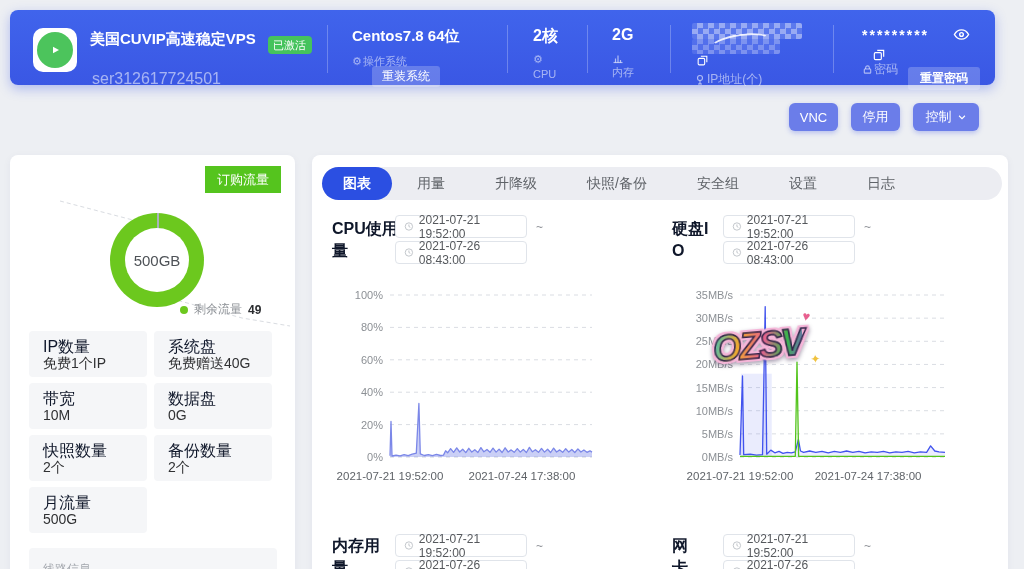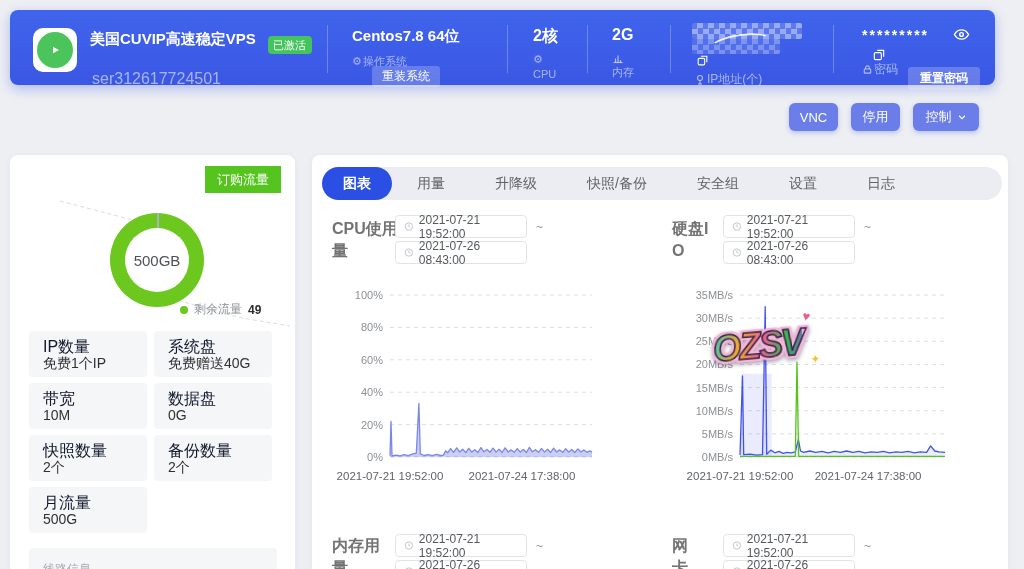--- a/index.html
+++ b/index.html
@@ -53,21 +53,21 @@
   .stat{position:absolute;width:118px;height:46px;background:#f5f6f8;border-radius:4px;padding:0;}
   .stat .lab{position:absolute;left:14px;top:6px;font-size:16px;color:#0f172a;}
   .stat .val{position:absolute;left:14px;top:24px;font-size:14px;color:#303133;}
   .stat-wide{position:absolute;left:19px;top:393px;width:248px;height:60px;background:#f5f6f8;border-radius:4px;}
   
   .tabbar{left:10px;top:12px;width:680px;height:33px;background:#ecedf2;border-radius:17px;
     display:flex;align-items:center;}
   .tab{font-size:14px;color:#5f6368;padding:0 25px;height:33px;display:flex;align-items:center;cursor:pointer;}
   .tab.active{background:#2b4fe2;color:#fff;border-radius:17px;padding:0 21px;font-weight:bold;}
   
-  .chart-title{font-size:16px;font-weight:bold;color:#737373;line-height:1.35;word-break:break-all;}
+  .chart-title{font-size:16px;font-weight:bold;color:#0f172a;line-height:1.35;word-break:break-all;}
   .dt-input{position:absolute;width:132px;height:23px;border:1px solid #e0e4ea;border-radius:4px;background:#fff;
     display:flex;align-items:center;gap:5px;padding:0 8px;font-size:12px;color:#55585c;cursor:pointer;box-sizing:border-box;}
   .tilde{position:absolute;font-size:12px;color:#909399;}
   .chart{position:absolute;overflow:visible;}
   
   .ozsv{left:713px;top:325px;transform:rotate(-5deg);z-index:3;}
   .ozsv-text{font-size:36px;font-weight:bold;font-style:italic;letter-spacing:-2px;
     background:linear-gradient(105deg,#2ec4c4 0%,#f0a82e 30%,#e8608f 55%,#39b54a 78%,#7a5fd0 100%);
     -webkit-background-clip:text;background-clip:text;color:transparent;
     text-shadow:none;

